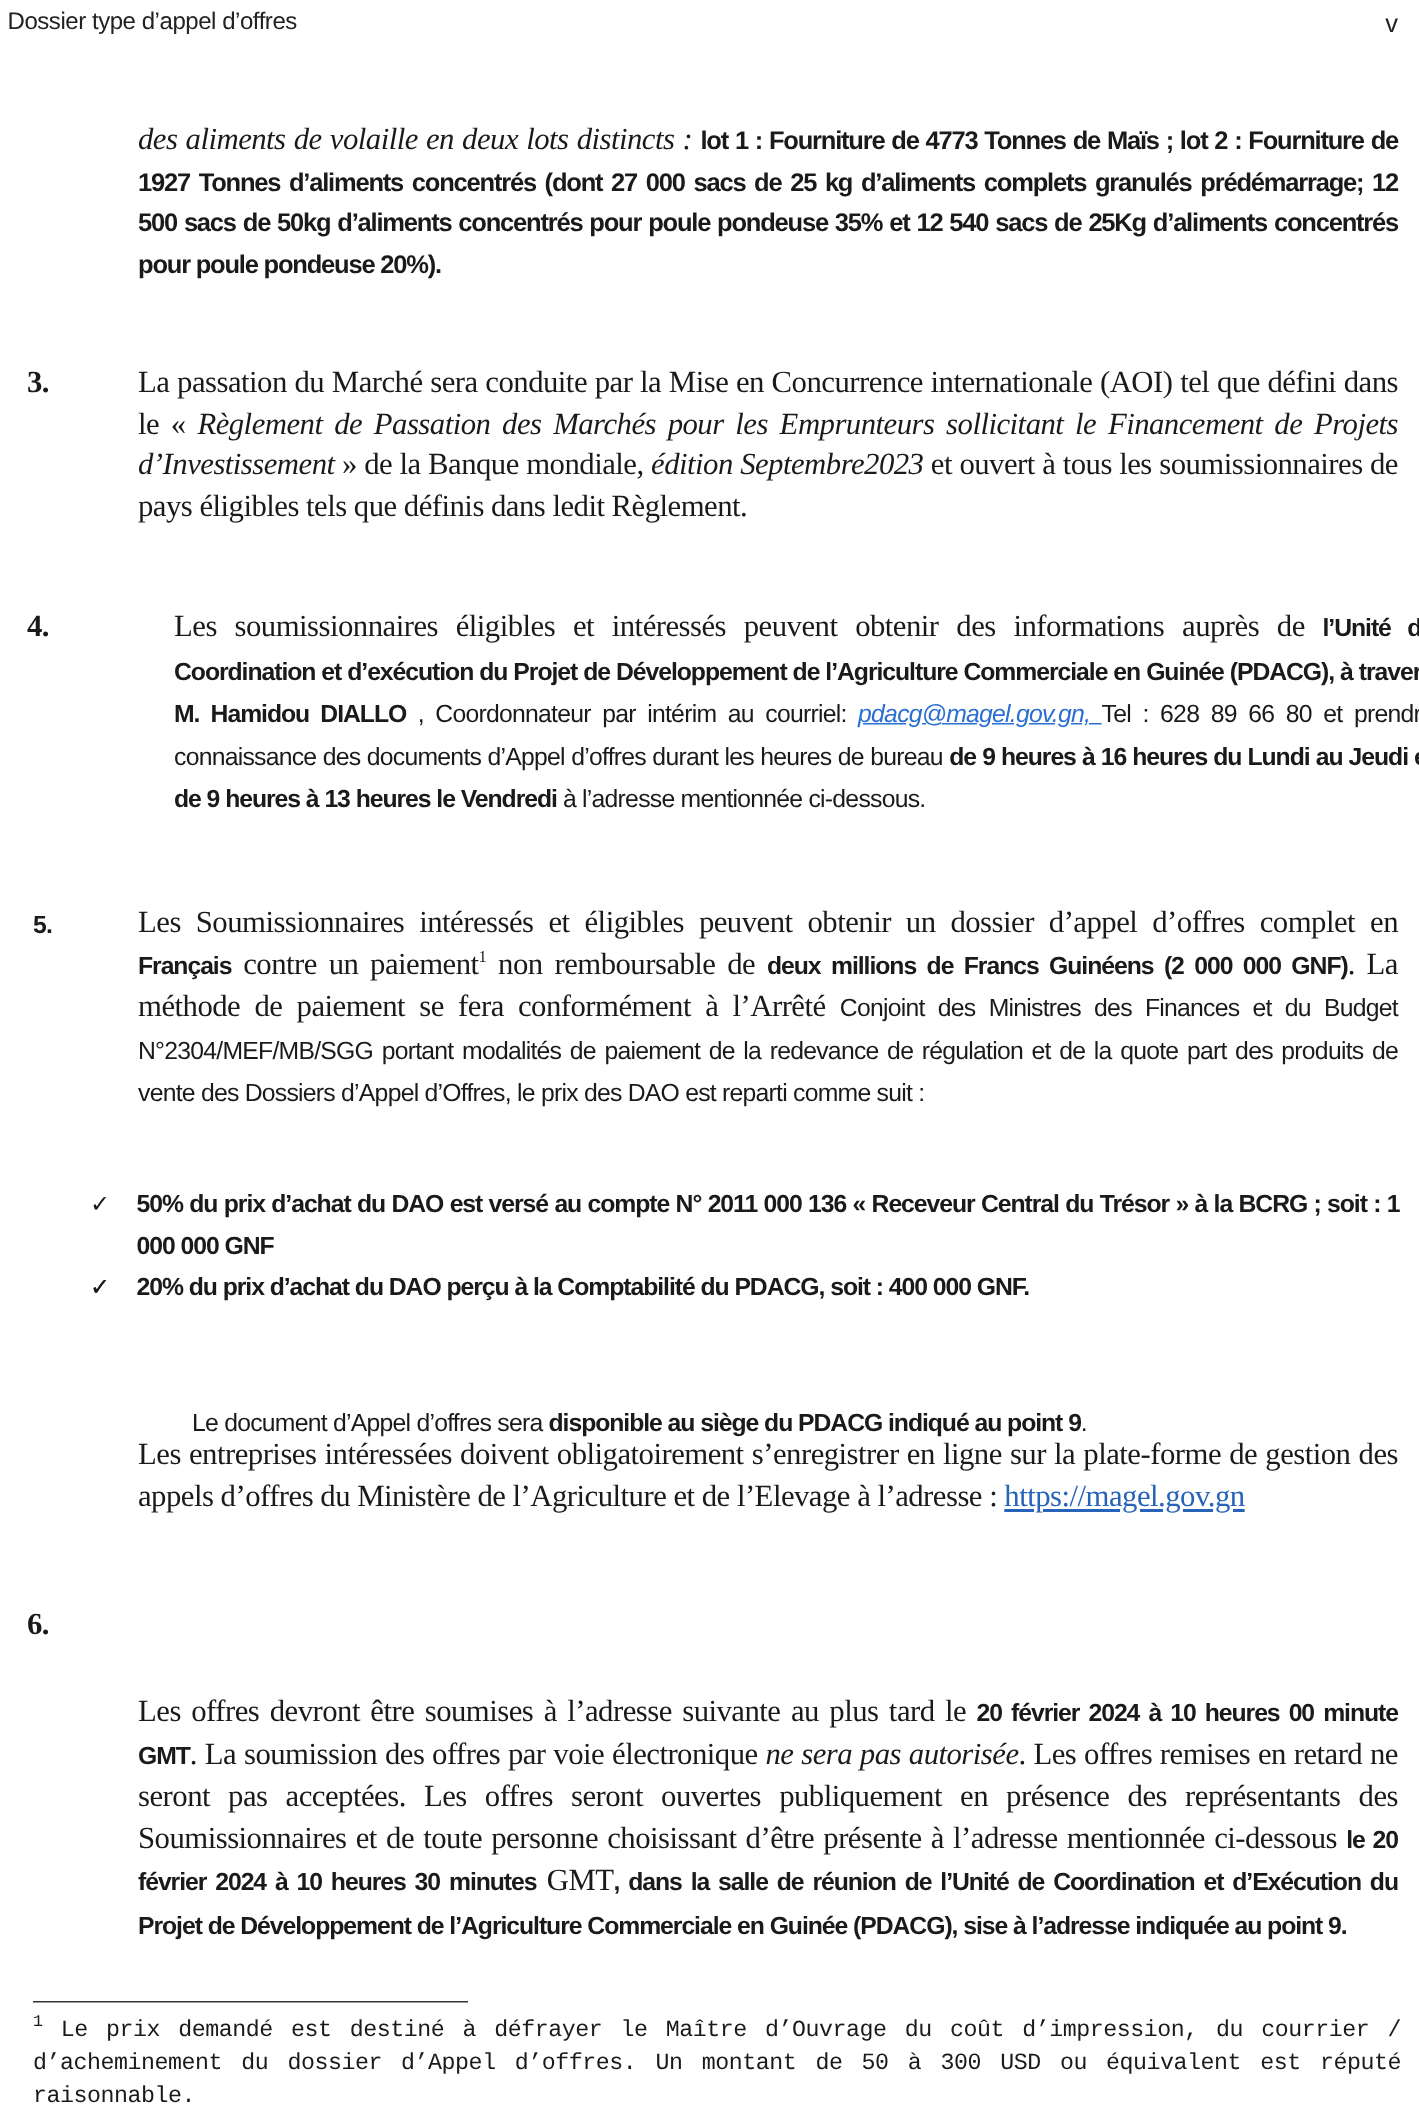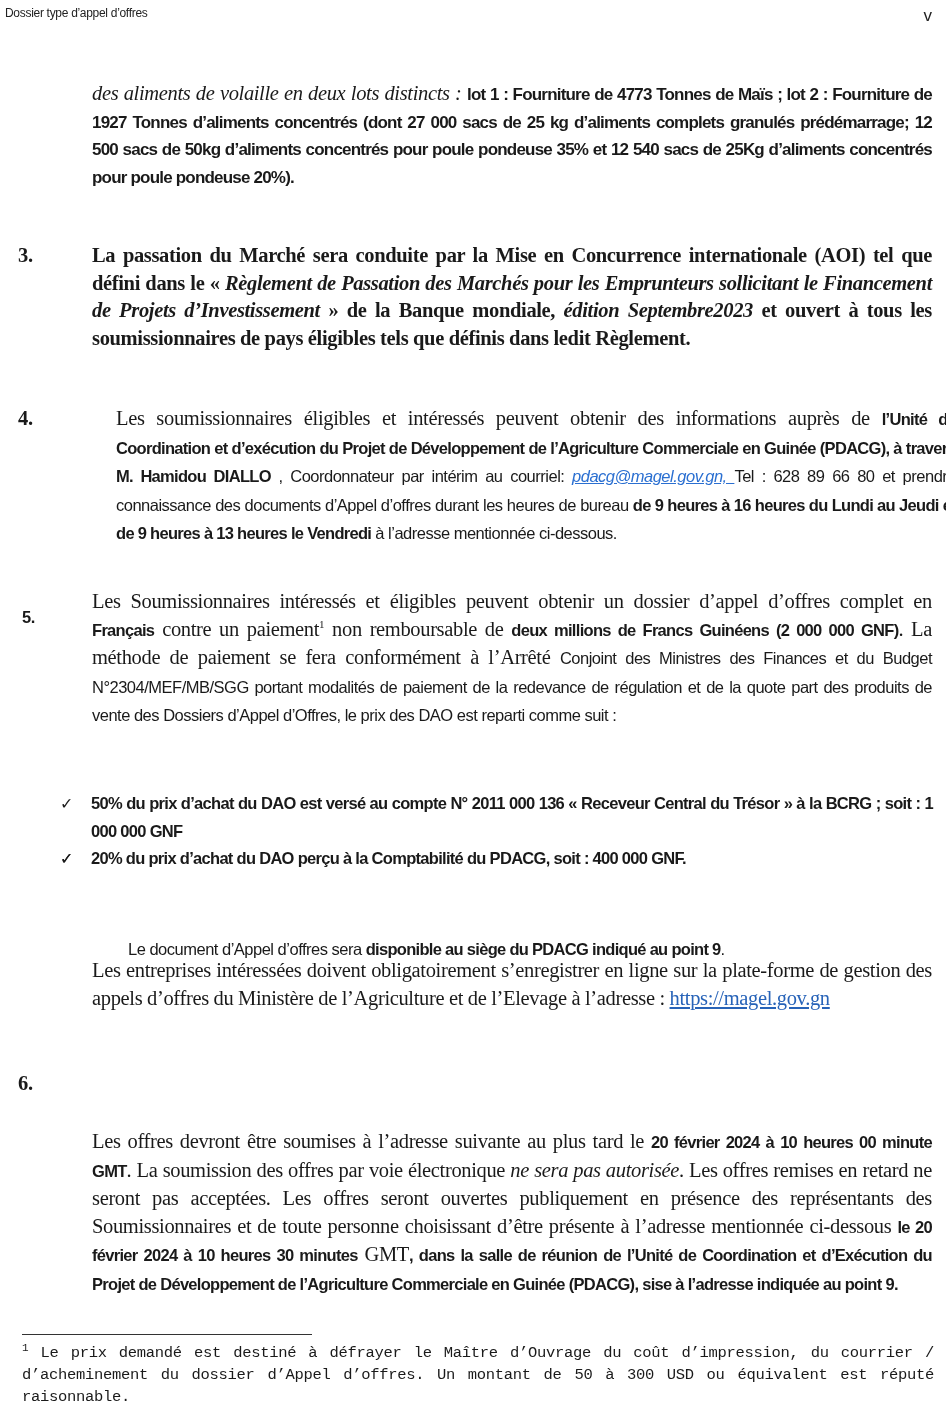--- a/index.html
+++ b/index.html
@@ -1,17 +1,17 @@
 <!DOCTYPE html>
 <html><head>
   <meta charset="utf-8">
   <style>
     html, body { margin: 0; padding: 0; background: #ffffff; }
     body { width: 946px; height: 1405px; position: relative; overflow: hidden; color: #1a1a1a; }
-    .hdr { position: absolute; left: 5px; top: 6px; font-family: "Liberation Sans Narrow", "Liberation Sans", sans-serif; font-size: 12px; letter-spacing: -0.3px; color: #222; }
+    .hdr { position: absolute; left: 5px; top: 6px; font-family: "Liberation Sans Narrow", "Liberation Sans", sans-serif; font-size: 16px; letter-spacing: -0.3px; color: #222; }
     .hdr-page { position: absolute; right: 14px; top: 6px; font-family: "Liberation Sans", sans-serif; font-size: 17px; color: #222; }
     .block { position: absolute; left: 92px; width: 840px; text-align: justify; }
     .num { position: absolute; left: 18px; font-weight: bold; }
     .serif { font-family: "Liberation Serif", serif; font-size: 20.5px; line-height: 27.5px; letter-spacing: -0.35px; }
     .sans { font-family: "Liberation Sans", sans-serif; font-size: 16.5px; line-height: 27.5px; letter-spacing: -0.5px; }
     .sansb { font-family: "Liberation Sans", sans-serif; font-size: 16.5px; font-weight: bold; letter-spacing: -0.7px; }
     .it { font-style: italic; }
     .bi { font-family: "Liberation Sans", sans-serif; font-weight: bold; font-size: 17px; letter-spacing: -0.8px; line-height: 27.5px; }
     .link-serif { color: #2763b8; font-weight: normal; text-decoration: underline; }
     .email { font-family: "Liberation Sans", sans-serif; font-style: italic; font-size: 16.5px; color: #2a6fd1; text-decoration: underline; letter-spacing: -0.5px; }
@@ -26,31 +26,31 @@
 <body>
 
 <div class="hdr">Dossier type d’appel d’offres</div>
 <div class="hdr-page">v</div>
 
 <div class="block" style="top:80px;">
   <span class="serif it">des aliments de volaille en deux lots distincts : </span><span class="bi">lot 1 : Fourniture de 4773 Tonnes de Maïs ; lot 2 : Fourniture de 1927 Tonnes d’aliments concentrés (dont 27 000 sacs de 25 kg d’aliments complets granulés prédémarrage; 12 500 sacs de 50kg d’aliments concentrés pour poule pondeuse 35% et 12 540 sacs de 25Kg d’aliments concentrés pour poule pondeuse 20%).</span>
 </div>
 
 <div class="num serif" style="top:242px;">3.</div>
-<div class="block serif" style="top:242px;font-weight:bold;">
+<div class="block serif" style="top:242px;">
   <span>La passation du Marché sera conduite par la Mise en Concurrence internationale (AOI) tel que défini dans le « </span><span class="it">Règlement de Passation des Marchés pour les Emprunteurs sollicitant le Financement de Projets d’Investissement</span><span> » de la Banque mondiale, </span><span class="it">édition Septembre2023</span><span> et ouvert à tous les soumissionnaires de pays éligibles tels que définis dans ledit Règlement.</span>
 </div>
 
 <div class="num serif" style="top:405px;">4.</div>
 <div class="block serif" style="top:405px;margin-left:24px;">
   <span>Les soumissionnaires éligibles et intéressés peuvent obtenir des informations auprès de </span><span class="sansb">l’Unité de Coordination et d’exécution du Projet de Développement de l’Agriculture Commerciale en Guinée (PDACG), à travers M. Hamidou DIALLO</span><span class="sans"> , Coordonnateur par intérim au courriel: </span><a class="email">pdacg@magel.gov.gn, </a><span class="sans"> Tel : 628 89 66 80 et prendre connaissance des documents d’Appel d’offres durant les heures de bureau </span><span class="sansb">de 9 heures à 16 heures du Lundi au Jeudi  et de 9 heures à 13 heures le Vendredi</span><span class="sans">  à l’adresse mentionnée ci-dessous.</span>
 </div>
 
 <div class="num sans" style="top:604px; font-weight:bold; left:22px;">5.</div>
-<div class="block serif" style="top:588px;">
+<div class="block serif" style="top:602px;">
   <span>Les Soumissionnaires intéressés et éligibles peuvent obtenir un dossier d’appel d’offres complet en </span><span class="sansb">Français</span><span> contre un paiement</span><sup>1</sup><span> non remboursable de </span><span class="sansb">deux millions de Francs Guinéens (2 000 000 GNF)</span><span>. La méthode de paiement se fera conformément à l’Arrêté </span><span class="sans">Conjoint des Ministres des Finances et du Budget N°2304/MEF/MB/SGG portant modalités de paiement de la redevance de régulation et de la quote part des produits de vente des Dossiers d’Appel d’Offres, le prix des DAO est reparti comme suit :</span>
 </div>
 
 <ul class="check-list" style="top:790px;">
   <li>
     <span class="check">✓</span>
     <span>50% du prix d’achat du DAO est versé au compte N° 2011 000 136 « Receveur Central du Trésor » à la BCRG ; soit : 1 000 000 GNF</span>
   </li>
   <li>
     <span class="check">✓</span>

